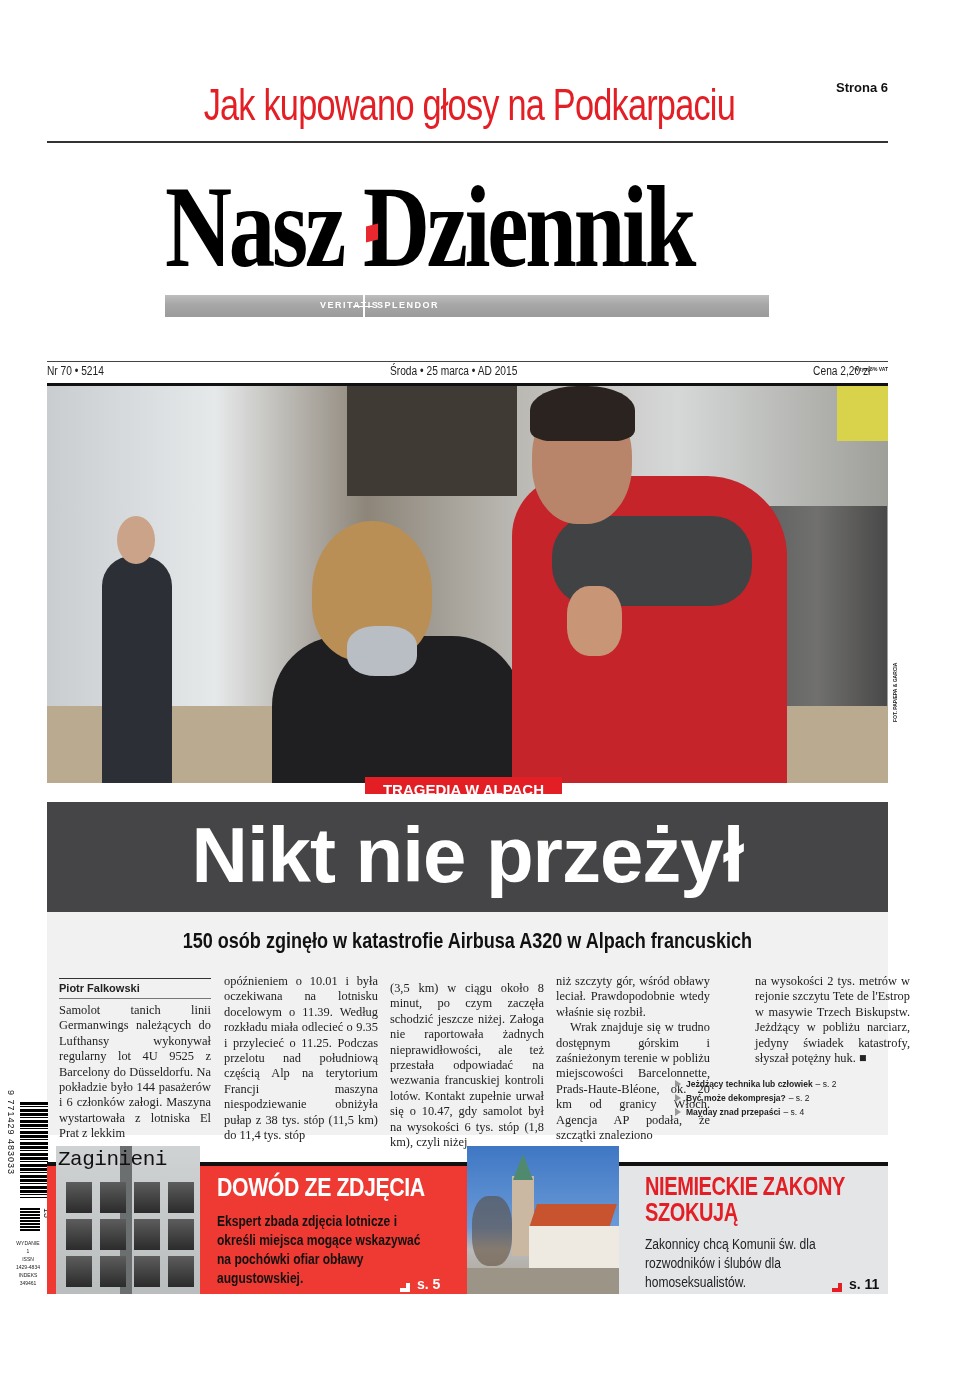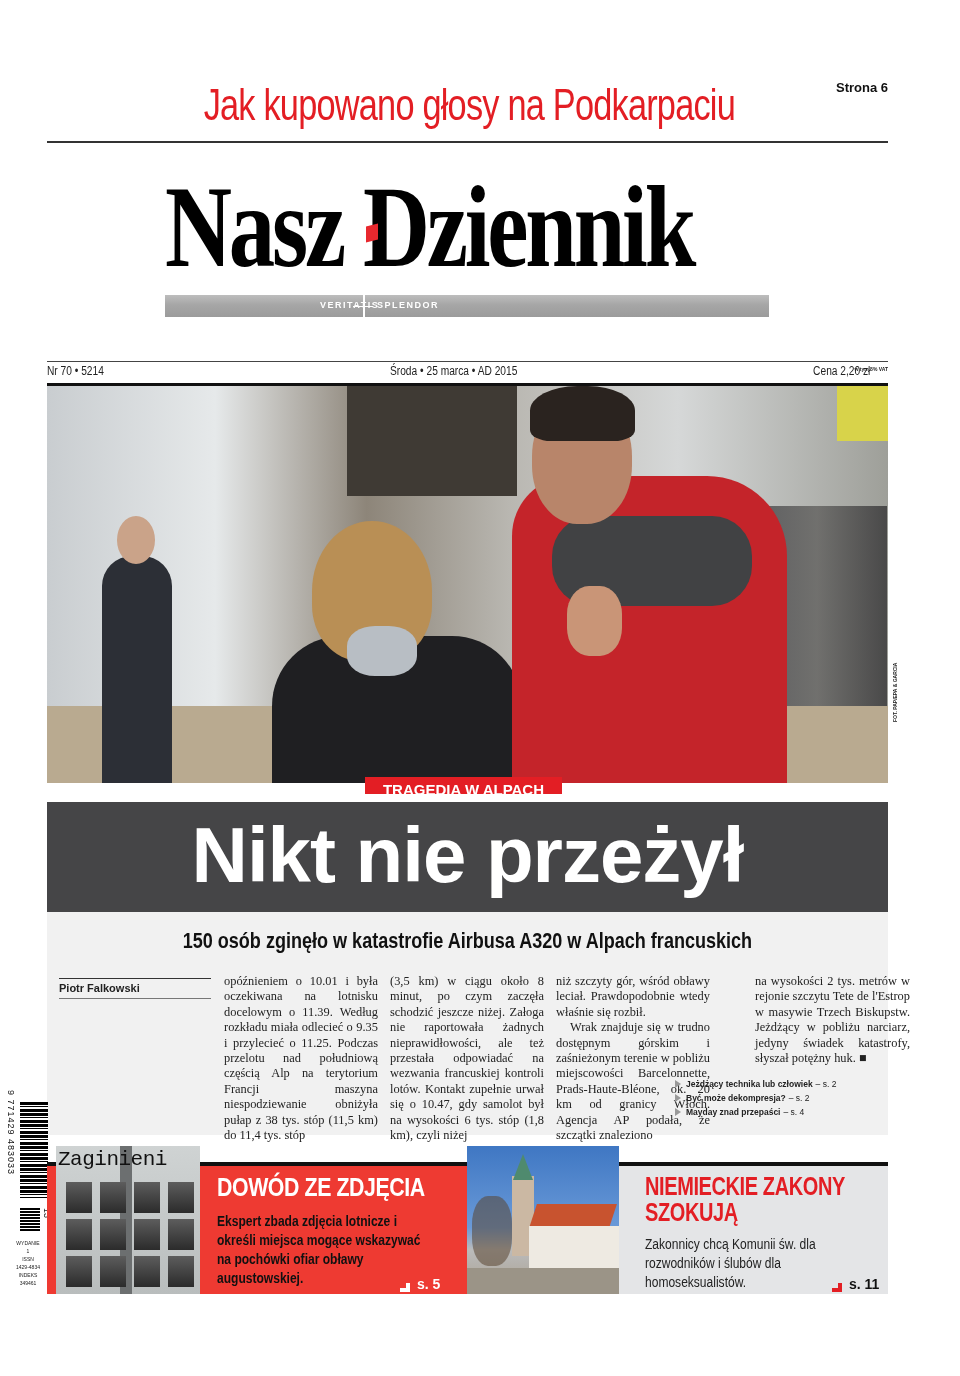--- a/index.html
+++ b/index.html
@@ -97,21 +97,21 @@
     transform: scaleX(0.82); transform-origin: 420px 0; white-space: nowrap;
   }
   .col {
     position: absolute; top: 62px; font-size: 12.4px; line-height: 15.4px; color: #222;
     text-align: justify; hyphens: manual;
   }
   .col p { margin: 0; }
   .col p.indent { text-indent: 14px; }
   .col1 { left: 12px; width: 152px; }
   .col2 { left: 177px; width: 154px; }
-  .col3 { left: 343px; width: 154px; }
+  .col3 { left: 343px; width: 154px; margin-top: 7px; }
   .col4 { left: 509px; width: 154px; }
   .col5 { left: 708px; width: 155px; }
   .byline-rule { position: absolute; left: 12px; top: 66px; width: 152px; height: 1px; background: #333; }
   .byline {
     position: absolute; left: 12px; top: 70px; font-family: "Liberation Sans", sans-serif;
     font-weight: bold; font-size: 11px; color: #222;
   }
   .byline-rule2 { position: absolute; left: 12px; top: 86px; width: 152px; height: 1px; background: #777; }
   .col1 .body { margin-top: 29px; }
 
@@ -241,20 +241,23 @@
 <div class="kicker">TRAGEDIA W ALPACH</div>
 <div class="headline-band">
   <div class="headline">Nikt nie przeżył</div>
 </div>
 
 <div class="article-area">
   <div class="subhead">150 osób zginęło w katastrofie Airbusa A320 w Alpach francuskich</div>
   <div class="byline-rule"></div>
   <div class="byline">Piotr Falkowski</div>
   <div class="byline-rule2"></div>
+  <div class="col col1">
+    <p class="body">Samolot tanich linii Germanwings należących do Lufthansy wykonywał regularny lot 4U 9525 z Barcelony do Düsseldorfu. Na pokładzie było 144 pasażerów i 6 członków załogi. Maszyna wystartowała z lotniska El Prat z lekkim</p>
+  </div>
   <div class="col col2">
     <p>opóźnieniem o 10.01 i była oczekiwana na lotnisku docelowym o 11.39. Według rozkładu miała odlecieć o 9.35 i przylecieć o 11.25. Podczas przelotu nad południową częścią Alp na terytorium Francji maszyna niespodziewanie obniżyła pułap z 38 tys. stóp (11,5 km) do 11,4 tys. stóp</p>
   </div>
   <div class="col col3">
     <p>(3,5 km) w ciągu około 8 minut, po czym zaczęła schodzić jeszcze niżej. Załoga nie raportowała żadnych nieprawidłowości, ale też przestała odpowiadać na wezwania francuskiej kontroli lotów. Kontakt zupełnie urwał się o 10.47, gdy samolot był na wysokości 6 tys. stóp (1,8 km), czyli niżej</p>
   </div>
   <div class="col col4">
     <p>niż szczyty gór, wśród obławy leciał. Prawdopodobnie wtedy właśnie się rozbił.</p>
     <p class="indent">Wrak znajduje się w trudno dostępnym górskim i zaśnieżonym terenie w pobliżu miejscowości Barcelonnette, Prads-Haute-Bléone, ok. 20 km od granicy Włoch. Agencja AP podała, że szczątki znaleziono</p>
   </div>

